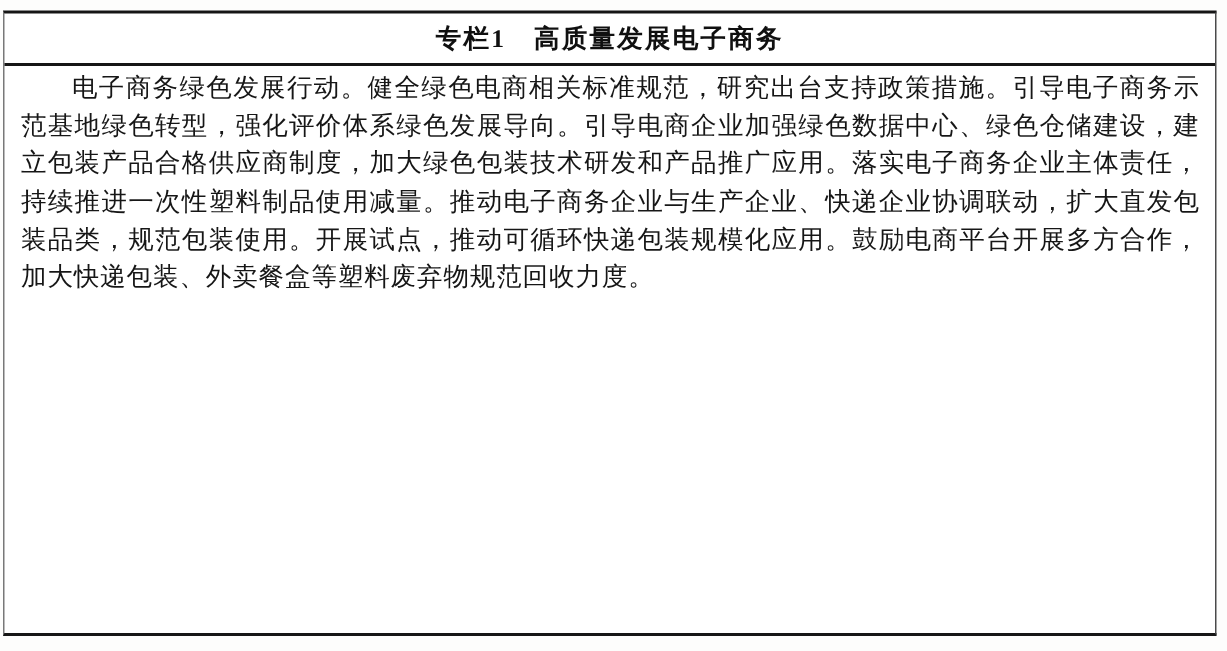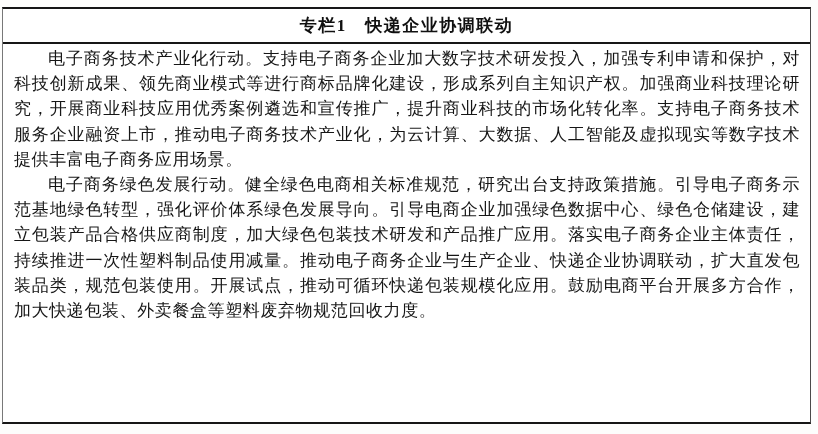--- a/index.html
+++ b/index.html
@@ -52,19 +52,18 @@
     text-indent: 2em;
     text-align: justify;
     letter-spacing: 0.6px;
   }
 </style>
 </head>
 <body>
 
 <div class="panel">
   <div class="panel-header">
-    <span class="panel-title">专栏1　快递企业协调联动</span>
+    <span class="panel-title">专栏1　高质量发展电子商务</span>
   </div>
   <div class="panel-body">
-    <p>电子商务技术产业化行动。支持电子商务企业加大数字技术研发投入，加强专利申请和保护，对科技创新成果、领先商业模式等进行商标品牌化建设，形成系列自主知识产权。加强商业科技理论研究，开展商业科技应用优秀案例遴选和宣传推广，提升商业科技的市场化转化率。支持电子商务技术服务企业融资上市，推动电子商务技术产业化，为云计算、大数据、人工智能及虚拟现实等数字技术提供丰富电子商务应用场景。</p>
     <p>电子商务绿色发展行动。健全绿色电商相关标准规范，研究出台支持政策措施。引导电子商务示范基地绿色转型，强化评价体系绿色发展导向。引导电商企业加强绿色数据中心、绿色仓储建设，建立包装产品合格供应商制度，加大绿色包装技术研发和产品推广应用。落实电子商务企业主体责任，持续推进一次性塑料制品使用减量。推动电子商务企业与生产企业、快递企业协调联动，扩大直发包装品类，规范包装使用。开展试点，推动可循环快递包装规模化应用。鼓励电商平台开展多方合作，加大快递包装、外卖餐盒等塑料废弃物规范回收力度。</p>
   </div>
 </div>
 
 </body></html>

